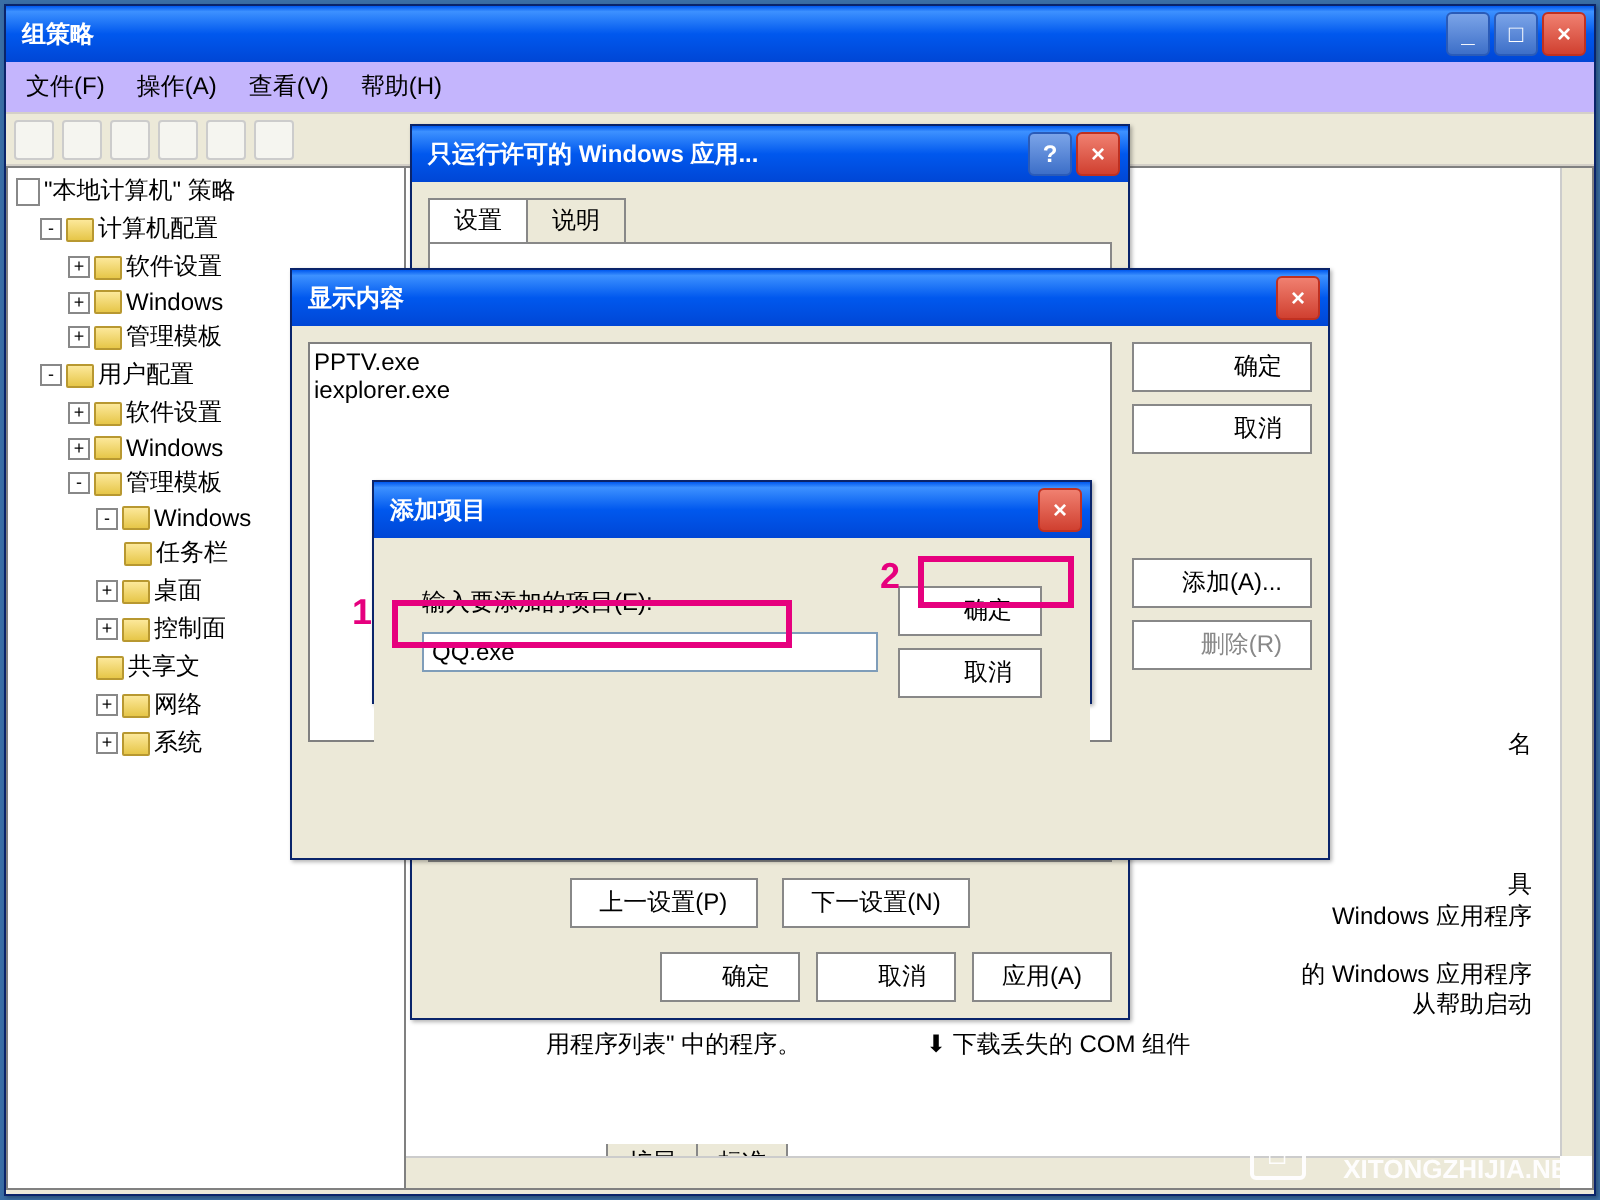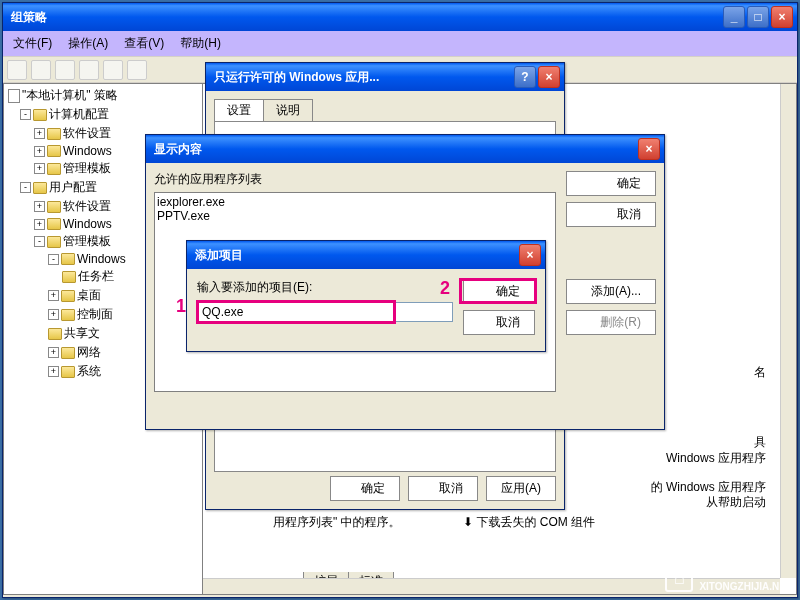--- a/index.html
+++ b/index.html
@@ -181,72 +181,75 @@
     <span class="title">只运行许可的 Windows 应用...</span>
     <div class="tb-btn help">?</div>
     <div class="tb-btn close">×</div>
   </div>
   <div class="dlg-body" style="height:calc(100% - 28px); display:flex; flex-direction:column;">
     <div class="dlg-tabs">
       <div class="dlg-tab active">设置</div>
       <div class="dlg-tab">说明</div>
     </div>
     <div class="dlg-panel" style="flex:1;"></div>
+    <div style="display:flex; gap:12px; justify-content:center; margin:8px 0;">
+      <div class="btn">上一设置(P)</div>
+      <div class="btn">下一设置(N)</div>
+    </div>
     <div style="display:flex; gap:8px; justify-content:flex-end; margin-top:4px;">
       <div class="btn">确定</div>
       <div class="btn">取消</div>
       <div class="btn">应用(A)</div>
     </div>
   </div>
 </div>
 
 <div class="window" style="left:145px; top:134px; width:520px; height:296px;">
   <div class="titlebar">
     <span class="title">显示内容</span>
     <div class="tb-btn close">×</div>
   </div>
   <div class="dlg-body" style="height:calc(100% - 28px); display:flex; gap:10px;">
     <div style="flex:1;">
-      <div style="margin-bottom:4px;">允许的应用程序列表</div>
       <div class="listbox" style="height:200px;">
+        <div>PPTV.exe</div>
         <div>iexplorer.exe</div>
-        <div>PPTV.exe</div>
       </div>
     </div>
     <div style="width:90px; display:flex; flex-direction:column; gap:6px;">
       <div class="btn">确定</div>
       <div class="btn">取消</div>
       <div style="height:40px;"></div>
       <div class="btn">添加(A)...</div>
       <div class="btn" style="color:#888;">删除(R)</div>
     </div>
   </div>
 </div>
 
 <div class="window" style="left:186px; top:240px; width:360px; height:112px;">
   <div class="titlebar">
     <span class="title">添加项目</span>
     <div class="tb-btn close">×</div>
   </div>
-  <div class="dlg-body" style="display:flex; gap:10px; padding:10px;">
+  <div class="dlg-body" style="display:flex; gap:10px; padding:24px;">
     <div style="flex:1;">
       <div style="margin-bottom:6px;">输入要添加的项目(E):</div>
       <input class="input-text" value="QQ.exe" style="">
     </div>
     <div style="width:72px; display:flex; flex-direction:column; gap:6px;">
       <div class="btn">确定</div>
       <div class="btn">取消</div>
     </div>
   </div>
 </div>
 
 <div class="highlight-red" style="left:196px; top:300px; width:200px; height:24px;"></div>
 <div class="annotation" style="left:176px; top:296px;">1</div>
 <div class="highlight-red" style="left:459px; top:278px; width:78px; height:26px;"></div>
 <div class="annotation" style="left:440px; top:278px;">2</div>
 
 <div class="watermark">
   <div class="wm-icon">⌂</div>
   <div>
     <div>系统之家</div>
-    <div style="font-size:10px;">XITONGZHIJIA.NET</div>
+    <div style="font-size:13px;margin-left:13px;">XITONGZHIJIA.NET</div>
   </div>
 </div>
 
 </body></html>

